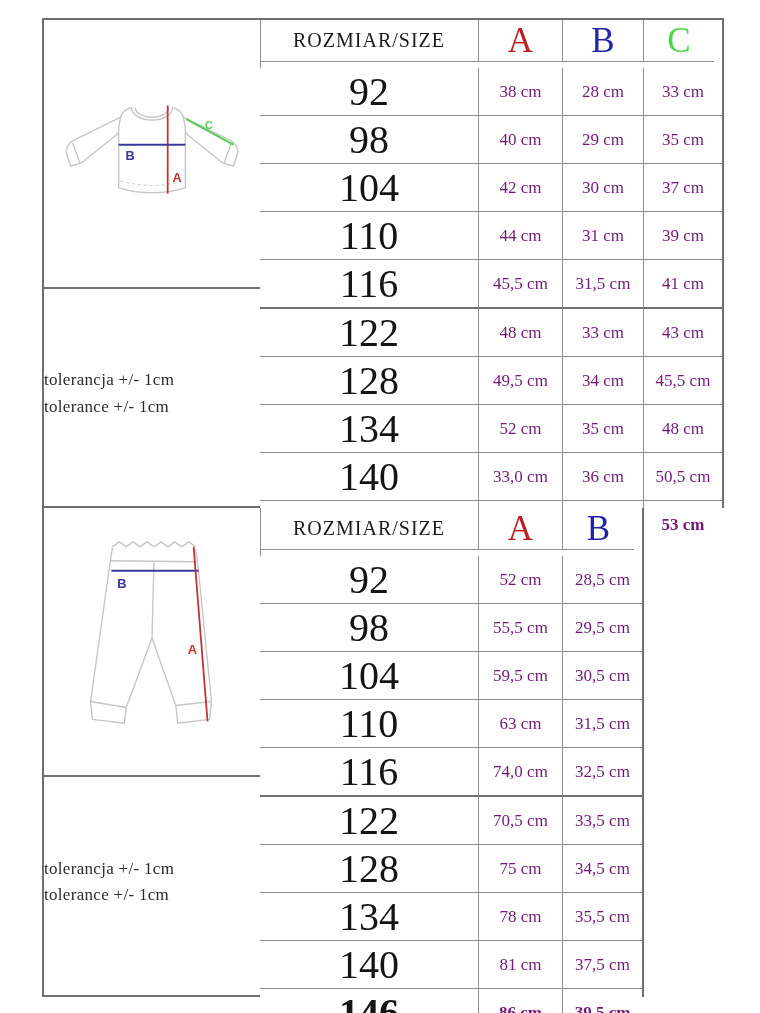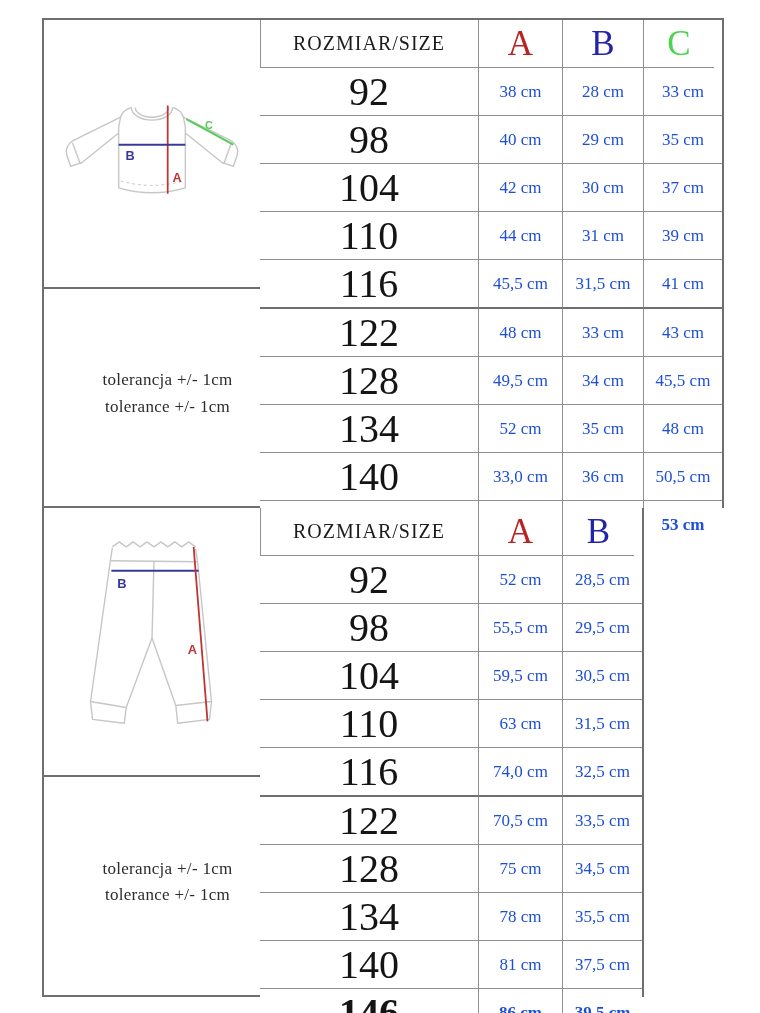--- a/index.html
+++ b/index.html
@@ -13,41 +13,41 @@
     font-family:"Liberation Serif","DejaVu Serif",serif;color:var(--text);
   }
   .tbl{position:absolute;border:2px solid var(--grid-line-dark);box-sizing:border-box;background:#fff;}
   .s1{left:42px;top:18px;width:682px;height:490px;}
   .s2{left:42px;top:508px;width:602px;height:489px;border-top:none;}
   .left-top{position:absolute;left:0;top:0;width:216px;height:267px;
     border-right:1px solid var(--grid-line);border-bottom:2px solid var(--grid-line-dark);
     display:flex;align-items:center;justify-content:center;}
   .left-bottom{position:absolute;left:0;top:269px;bottom:0;width:248px;
     border-right:1px solid var(--grid-line);
-    display:flex;flex-direction:column;align-items:center;justify-content:center;padding-bottom:8px;box-sizing:border-box;}
+    display:flex;flex-direction:column;justify-content:center;padding-bottom:8px;box-sizing:border-box;}
   .tol-line{font-size:17px;line-height:1.55;color:#2b2b2b;letter-spacing:.3px;}
-  .header-row{position:absolute;left:216px;top:0;right:8px;height:48px;display:flex;}
+  .header-row{position:absolute;left:216px;top:0;right:8px;height:42px;display:flex;}
   .hcell{display:flex;align-items:center;justify-content:center;box-sizing:border-box;
     border-right:1px solid var(--grid-line);border-bottom:1px solid var(--grid-line);}
   .hcell:last-child{border-right:none;}
   .size-h{font-size:20px;letter-spacing:1px;color:var(--text);}
   .h-a{color:var(--accent-a);} .h-b{color:var(--accent-b);} .h-c{color:var(--accent-c);}
   .abc{font-size:35px;}
   .g4 .size-h-w{width:219px;} .g4 .w-a{width:84px;} .g4 .w-b{width:81px;} .g4 .w-c{flex:1;}
   .g3 .size-h-w{width:219px;} .g3 .w-a{width:84px;} .g3 .w-b{flex:1;}
   .data-grid{position:absolute;left:216px;top:48px;right:0;bottom:0;display:grid;grid-template-rows:repeat(10,1fr);}
   .dg4{grid-template-columns:219px 84px 81px 1fr;}
   .dg3{grid-template-columns:219px 84px 1fr;}
   .cell{display:flex;align-items:center;justify-content:center;box-sizing:border-box;
     border-right:1px solid var(--grid-line);border-bottom:1px solid var(--grid-line);background:#fff;}
   .cell.col-last{border-right:none;}
   .cell.row-last{border-bottom:none;font-weight:bold;}
   .cell.row-divider{border-bottom:2px solid var(--grid-line-dark);}
   .size-col{font-size:40px;color:#141414;}
-  .val-col{font-size:17px;color:#1d4ed8;}
+  .val-col{font-size:17px;color:#701a75;}
   svg .outline{fill:none;stroke:var(--diagram-outline);stroke-width:1.4;stroke-linejoin:round;}
   svg .stitch{fill:none;stroke:var(--diagram-outline);stroke-width:1;stroke-dasharray:3 3;}
   svg .mline-a{stroke:var(--diagram-line-a);stroke-width:1.8;fill:none;}
   svg .mline-b{stroke:var(--diagram-line-b);stroke-width:2;fill:none;}
   svg .mline-c{stroke:var(--diagram-line-c);stroke-width:2;fill:none;}
   svg text{font-family:"Liberation Sans","DejaVu Sans",sans-serif;font-weight:bold;}
   svg .lbl-a{fill:var(--diagram-line-a);font-size:13px;}
   svg .lbl-b{fill:var(--diagram-line-b);font-size:13px;}
   svg .lbl-c{fill:var(--diagram-line-c);font-size:11px;}
 </style>

